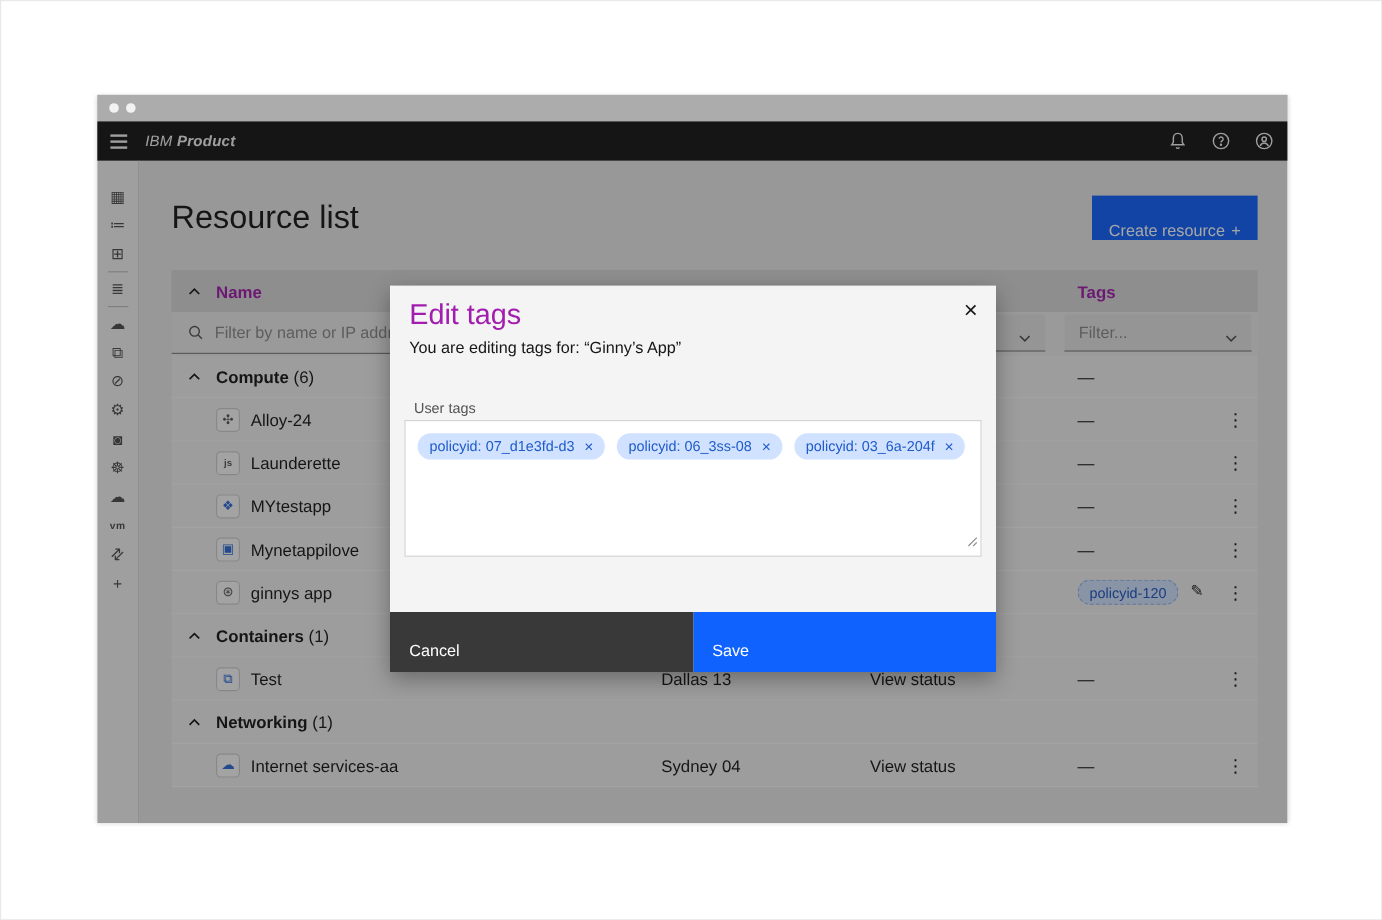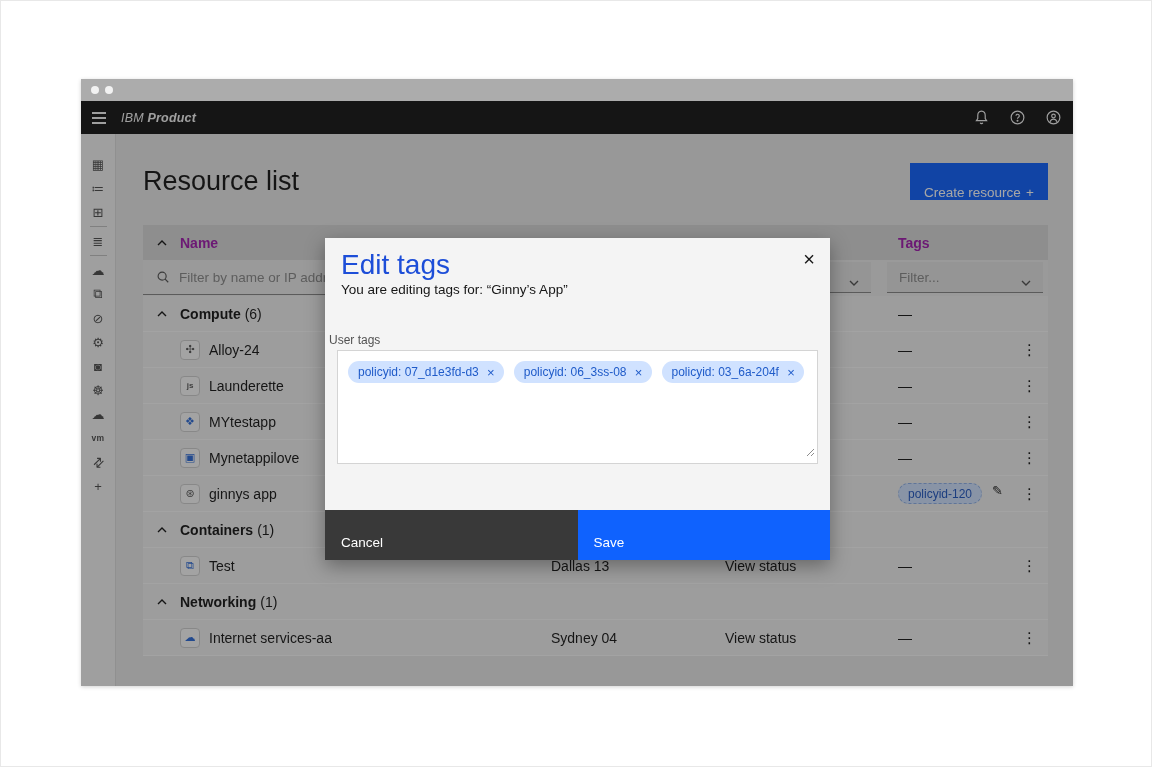--- a/index.html
+++ b/index.html
@@ -52,31 +52,31 @@
   .row { height:36px; background:#f0f0f0; border-bottom:1px solid #fafafa; font-size:14px; color:#161616; }
   .grp-label { font-weight:700; }
   .grp-count { font-weight:400; margin-left:4px; }
   .name-cell { display:flex; align-items:center; }
   .app-icon { width:20px; height:20px; border-radius:4px; background:#fbfbfb; border:1px solid #cfcfcf; display:flex; align-items:center; justify-content:center; font-size:11px; margin-right:9px; flex:0 0 auto; }
   .ic-gray { color:#555; } .ic-blue { color:#2d6bd8; }
   .ic-js { font-size:8px; font-weight:700; color:#555; }
   .kebab { font-size:15px; color:#161616; cursor:pointer; font-family:"DejaVu Sans",sans-serif; }
   .chip-s { display:inline-flex; align-items:center; height:21px; padding:0 9px; border-radius:11px; background:#d0e2ff; border:1px dashed #8fb1e8; color:#2157c2; font-size:12px; cursor:pointer; }
   .edit-pencil { margin-left:10px; font-size:13px; color:#161616; cursor:pointer; font-family:"DejaVu Sans",sans-serif; }
-  .tags-cell { display:flex; align-items:flex-start; padding-left:17px; }
+  .tags-cell { display:flex; align-items:center; padding-left:17px; }
 
   
   .overlay { position:absolute; left:0; right:0; top:22px; bottom:0; background:rgba(20,20,20,.38); z-index:10; pointer-events:none; }
 
   
   .modal { position:absolute; left:324px; top:237px; width:505px; height:322px; background:#f4f4f4; z-index:20; box-shadow:0 6px 18px rgba(0,0,0,.35); }
-  .m-title { position:absolute; left:16px; top:11px; font-size:28px; color:#1d4ed8; }
+  .m-title { position:absolute; left:16px; top:11px; font-size:24px; color:#a21caf; }
   .m-close { position:absolute; right:4px; top:4px; width:34px; height:34px; display:flex; align-items:center; justify-content:center; font-size:20px; color:#161616; cursor:pointer; background:transparent; border:none; font-family:inherit; }
   .m-sub { position:absolute; left:16px; top:44px; font-size:13.5px; color:#161616; }
-  .m-label { position:absolute; left:4px; top:95px; font-size:12px; color:#525252; }
+  .m-label { position:absolute; left:20px; top:95px; font-size:12px; color:#525252; }
   .m-field { position:absolute; left:12px; right:12px; top:112px; height:114px; background:#fff; border:1px solid #d4d4d4; }
   .chips { display:flex; gap:10px; padding:10px; flex-wrap:wrap; }
   .chip { display:inline-flex; align-items:center; height:22px; background:#d0e2ff; border-radius:11px; padding:0 4px 0 10px; color:#1f5bc9; font-size:12px; }
   .chip .chip-x { width:18px; height:18px; display:flex; align-items:center; justify-content:center; margin-left:3px; border-radius:50%; cursor:pointer; font-size:13px; color:#1f5bc9; }
   .resize-grip { position:absolute; right:2px; bottom:2px; }
   .m-footer { position:absolute; left:0; right:0; bottom:0; height:50px; display:flex; }
   .m-btn { flex:1; border:none; color:#fff; font-size:13.5px; text-align:left; padding:14px 0 0 16px; cursor:pointer; font-family:inherit; }
   .btn-cancel { background:#393939; }
   .btn-save { background:#0f62fe; }
 </style>

